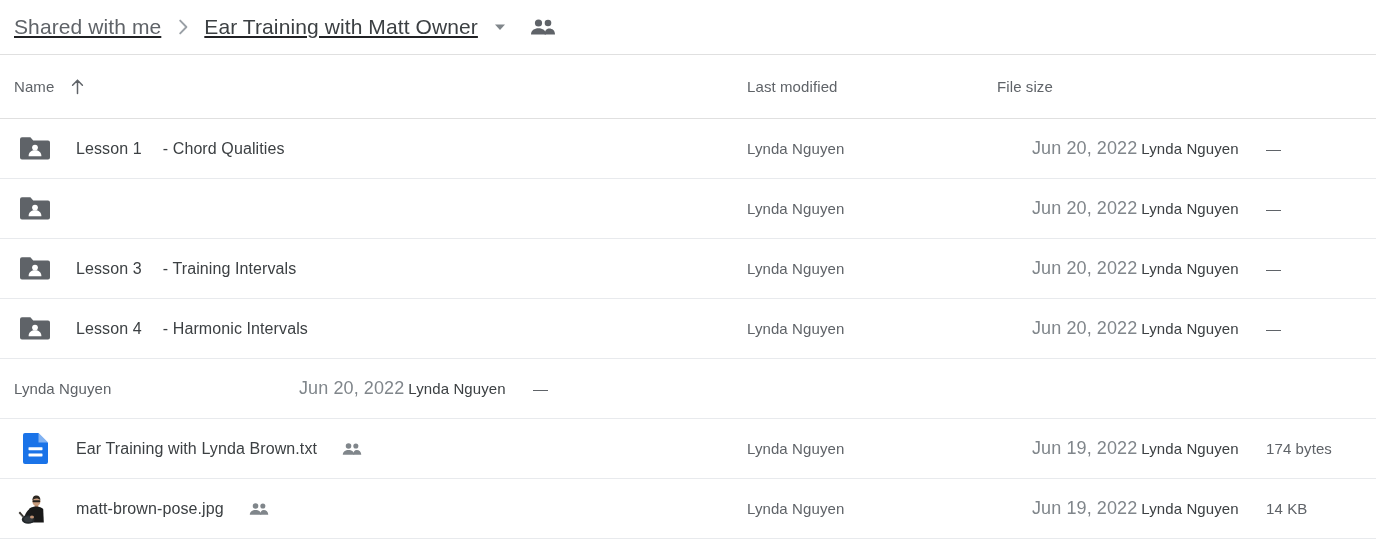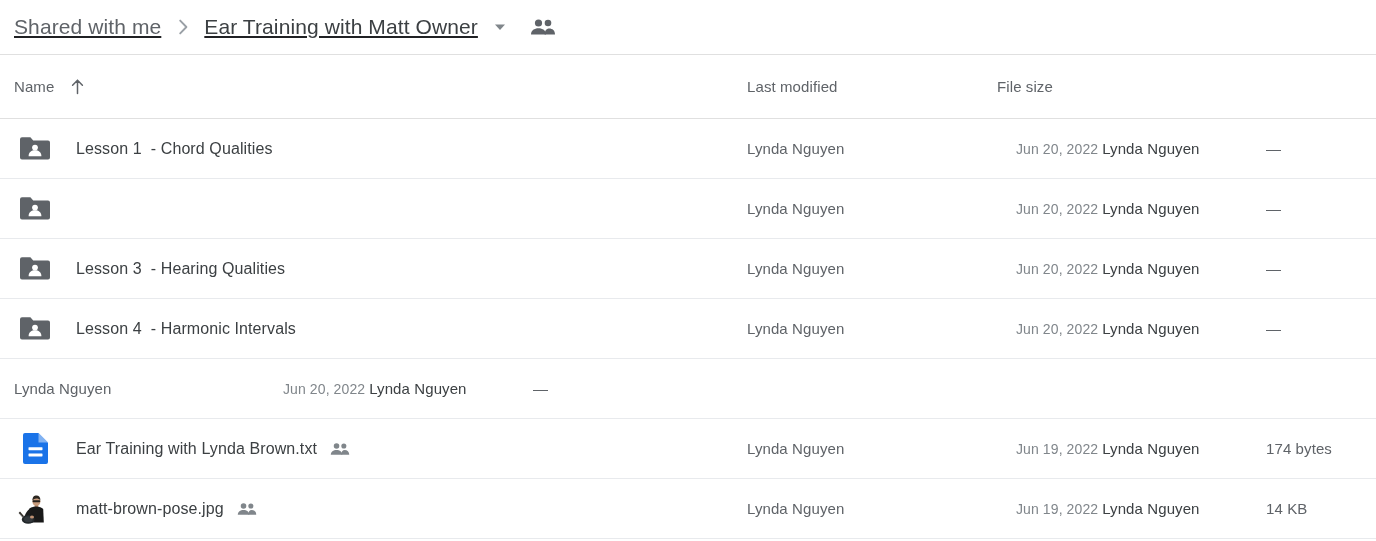--- a/index.html
+++ b/index.html
@@ -102,38 +102,40 @@
     justify-content: center;
     margin-right: 20px;
   }
   .item-name {
     font-size: 16px;
     color: #3c4043;
     letter-spacing: .1px;
     white-space: nowrap;
     display: flex;
     align-items: center;
+    gap: 12px;
   }
   .name-lead { margin-right: 9px; }
   .name-shared {
     margin-left: 13px;
     display: inline-flex;
     align-items: center;
   }
 
   .owner-text {
     font-size: 15px;
     color: #5f6368;
     letter-spacing: .1px;
   }
   .mod-date {
-    font-size: 14px;
+    font-size: 18px;
     color: #80868b;
     letter-spacing: .1px;
     white-space: nowrap;
+    margin-left: 16px;
   }
   .mod-by {
     font-size: 15px;
     color: #3c4043;
     letter-spacing: .1px;
     white-space: nowrap;
     margin-left: 4px;
   }
   .size-text {
     font-size: 15px;
@@ -244,21 +246,21 @@
   <svg width="30" height="25" viewBox="0 0 30 25" aria-hidden="true">
     <path d="M0 3.2 A2 2 0 0 1 2 1.2 L10.4 1.2 L13.2 4.4 L28 4.4
              A2 2 0 0 1 30 6.4 L30 21.4 A2 2 0 0 1 28 23.4 L2 23.4
              A2 2 0 0 1 0 21.4 Z" fill="#5f6368"></path>
     <circle cx="15" cy="11.6" r="2.9" fill="#ffffff"></circle>
     <path d="M8.6 20.2 C8.6 16.2 11.5 14.3 15 14.3 C18.5 14.3 21.4 16.2 21.4 20.2 Z" fill="#ffffff"></path>
   </svg>
 </div>
           <span class="item-name">
             <span class="name-lead">Lesson 3</span>
-            <span>- Hearing Qualities</span>
+            <span>- Training Intervals</span>
           </span>
         </div>
         <div class="col-owner owner-text">Lynda Nguyen</div>
         <div class="col-mod">
           <span class="mod-date">Jun 20, 2022</span>
           <span class="mod-by">Lynda Nguyen</span>
         </div>
         <div class="col-size size-text">—</div>
       </div>
       <div class="row">

